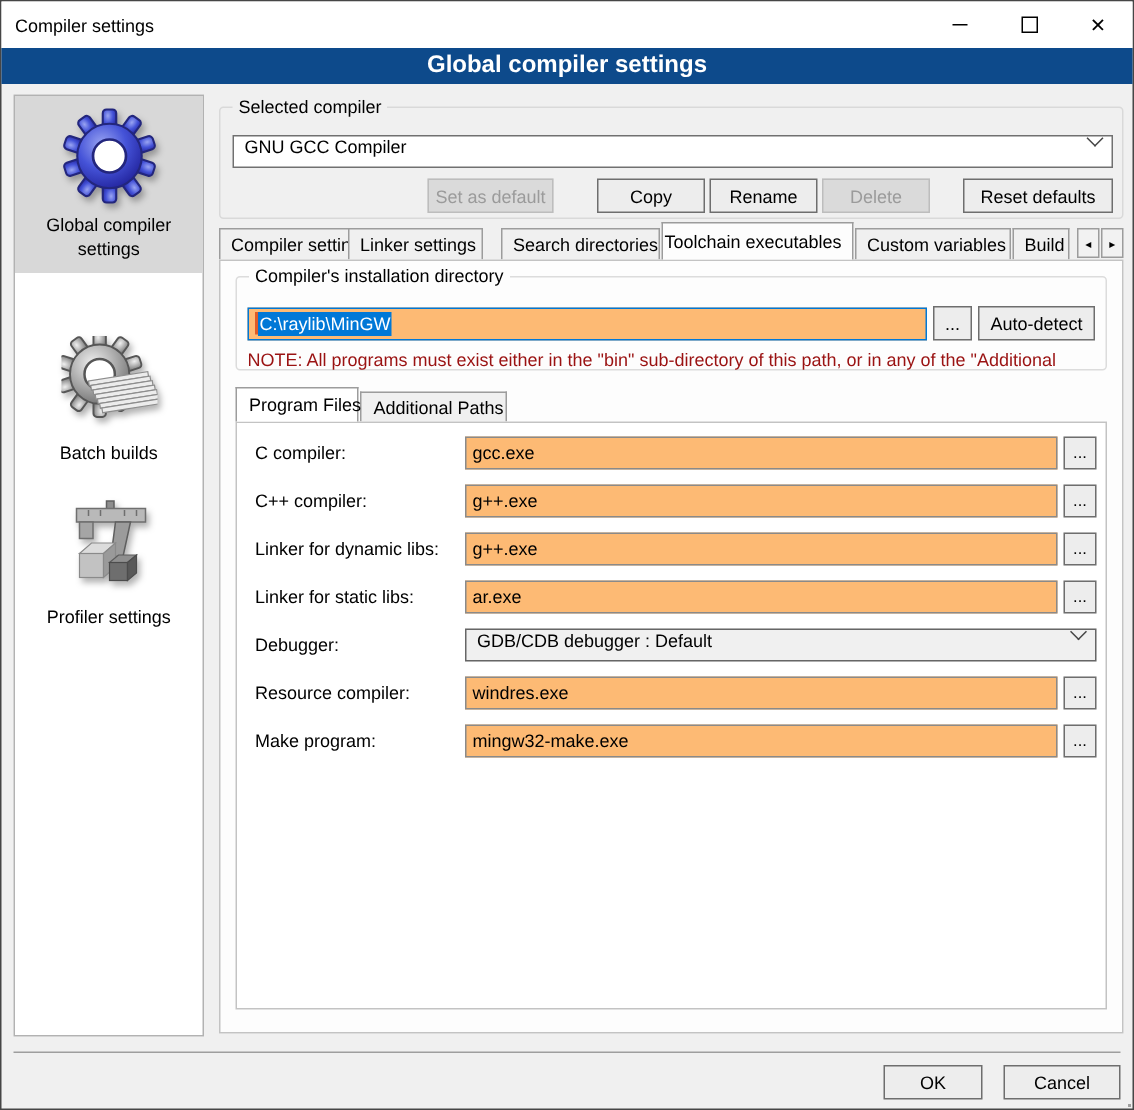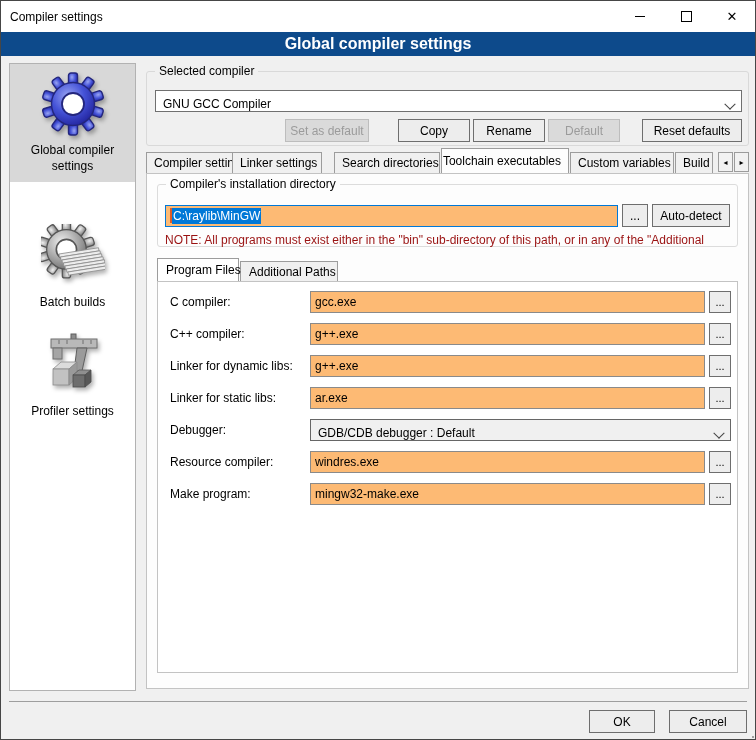--- a/index.html
+++ b/index.html
@@ -35,21 +35,21 @@
 
   
   .btn{position:absolute;height:23px;background:#ededed;border:1px solid #6e6e6e;box-sizing:border-box;
     font-size:12px;color:#000;display:flex;align-items:center;justify-content:center;}
   .btn.disabled{color:#9b9b9b;background:#dadada;border-color:#bdbdbd;}
   .input{height:22px;border:1px solid #8a8a8a;background:#fdba74;font-size:12px;display:flex;align-items:center;
     padding:0 4px;box-sizing:border-box;color:#000;white-space:nowrap;overflow:hidden;}
   .input.focused{border-color:#0078d7;}
   .sel-text{background:#0078d7;color:#fff;padding:1px 1px;}
   .caret{width:2px;height:15px;background:#de5b28;flex:0 0 auto;}
-  .combo{height:22px;border:1px solid #707070;background:#fff;font-size:12px;display:flex;align-items:flex-end;
+  .combo{height:22px;border:1px solid #707070;background:#fff;font-size:12px;display:flex;align-items:flex-start;
     padding:0 7px;box-sizing:border-box;color:#000;}
   .combo.gray{background:#f0f0f0;border-color:#666;}
   .chev{margin-left:auto;width:7px;height:7px;border-right:1.4px solid #444;border-bottom:1.4px solid #444;
     transform:rotate(45deg) translate(-2px,-2px);flex:0 0 auto;}
 
   .groupbox{position:absolute;border:1px solid #d9d9d9;border-radius:3px;box-sizing:border-box;}
   .gb-label{position:absolute;top:-8px;left:8px;padding:0 4px;font-size:12px;color:#000;background:#f0f0f0;}
 
   
   #grp-compiler{left:145px;top:70px;width:603px;height:75px;}
@@ -209,21 +209,21 @@
     <div class="btn disabled" style="left:138px;top:47px;width:84px;">
       <span>Set as default</span>
     </div>
     <div class="btn" style="left:251px;top:47px;width:72px;">
       <span>Copy</span>
     </div>
     <div class="btn" style="left:326px;top:47px;width:72px;">
       <span>Rename</span>
     </div>
     <div class="btn disabled" style="left:401px;top:47px;width:72px;">
-      <span>Default</span>
+      <span>Delete</span>
     </div>
     <div class="btn" style="right:6px;top:47px;width:100px;">
       <span>Reset defaults</span>
     </div>
   </div>
 
   <div class="tabstrip">
     <div class="tab" style="left:0;width:96px;">
         <span>Compiler settings</span>
       </div>

